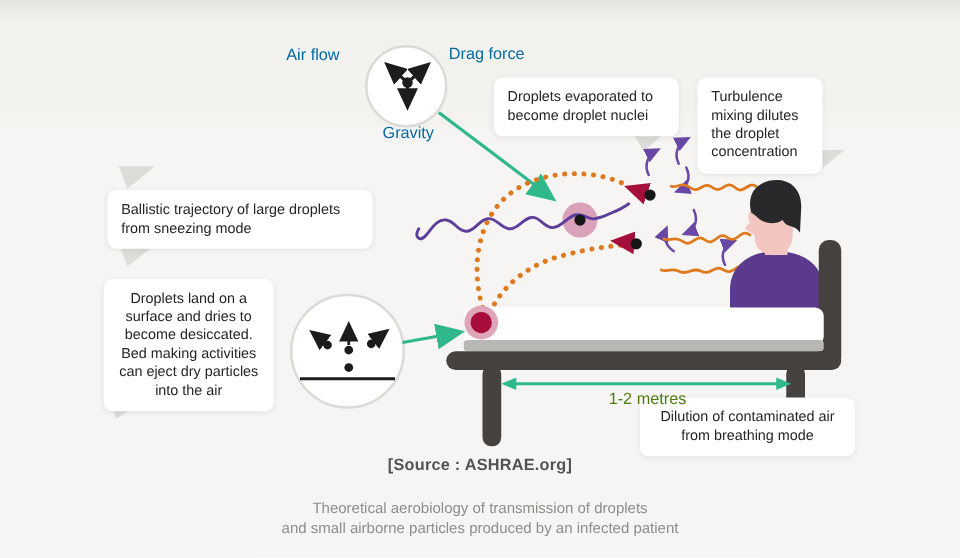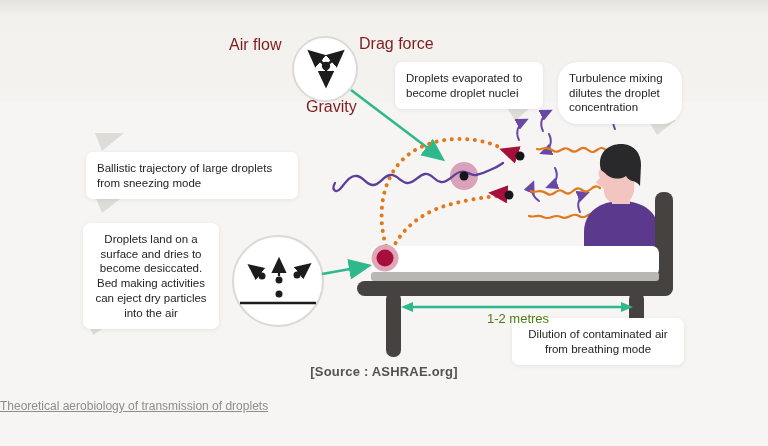--- a/index.html
+++ b/index.html
@@ -14,32 +14,32 @@
     position:absolute; left:0; top:344; width:768px; height:102px;
     background:linear-gradient(180deg,#e5e3df 0%, #f2f1ee 16%, #f4f3f0 100%);
   }
   svg.art { position:absolute; left:0; top:0; }
   .bubble {
     position:absolute; background:#ffffff; border-radius:7px;
     padding:9px 11px; font-size:11.5px; line-height:1.28;
     color:#242424; box-shadow:0 1px 4px rgba(80,75,70,.10);
   }
   .lbl {
-    position:absolute; font-size:16px; color:#7f1d1d; white-space:nowrap;
+    position:absolute; font-size:13px; color:#0369a1; white-space:nowrap;
   }
   .distance {
     position:absolute; left:420px; top:311px; width:196px;
     text-align:center; font-size:13px; color:#4d7c0f;
   }
   .src {
     position:absolute; left:0; top:364px; width:768px; text-align:center;
     font-size:13px; font-weight:bold; color:#525252; letter-spacing:.2px;
   }
-  .cap { position:absolute; left:0; width:768px; text-align:left;
-    font-size:12px; color:#8f8d89;text-decoration:underline; }
+  .cap { position:absolute; left:0; width:768px; text-align:center;
+    font-size:12px; color:#8f8d89; }
   .cap1 { top:399px; } .cap2 { top:415px; }
 </style>
 </head>
 <body>
 
 <div id="stage">
 
   <div class="footer-band"></div>
 
   <svg class="art" width="768" height="446" viewBox="0 0 768 446">
@@ -147,23 +147,24 @@
       <polygon points="401,307 413,302 413,312" fill="#2fb88c"></polygon>
       <polygon points="633,307 621,302 621,312" fill="#2fb88c"></polygon>
     </g>
   </svg>
 
   <div class="lbl" style="left:229px; top:36px;">Air flow</div>
   <div class="lbl" style="left:359px; top:35px;text-align:right;">Drag force</div>
   <div class="lbl" style="left:306px; top:98px;">Gravity</div>
 
   <div class="bubble" style="left:395px; top:62px; width:148px;">Droplets evaporated to become droplet nuclei</div>
-  <div class="bubble" style="left:558px; top:62px; width:124px;border-radius:20px;">Turbulence mixing dilutes the droplet concentration</div>
+  <div class="bubble" style="left:558px; top:62px; width:100px;">Turbulence mixing dilutes the droplet concentration</div>
   <div class="bubble" style="left:86px; top:152px; width:212px;">Ballistic trajectory of large droplets from sneezing mode</div>
   <div class="bubble" style="left:83px; top:223px; width:136px;text-align:center;">Droplets land on a surface and dries to become desiccated. Bed making activities can eject dry particles into the air</div>
   <div class="bubble" style="left:512px; top:318px; width:172px;text-align:center;">Dilution of contaminated air from breathing mode</div>
 
   <div class="distance">1-2 metres</div>
 
   <div class="src">[Source : ASHRAE.org]</div>
   <div class="cap cap1">Theoretical aerobiology of transmission of droplets</div>
+  <div class="cap cap2">and small airborne particles produced by an infected patient</div>
 
 </div>
 
 </body></html>

